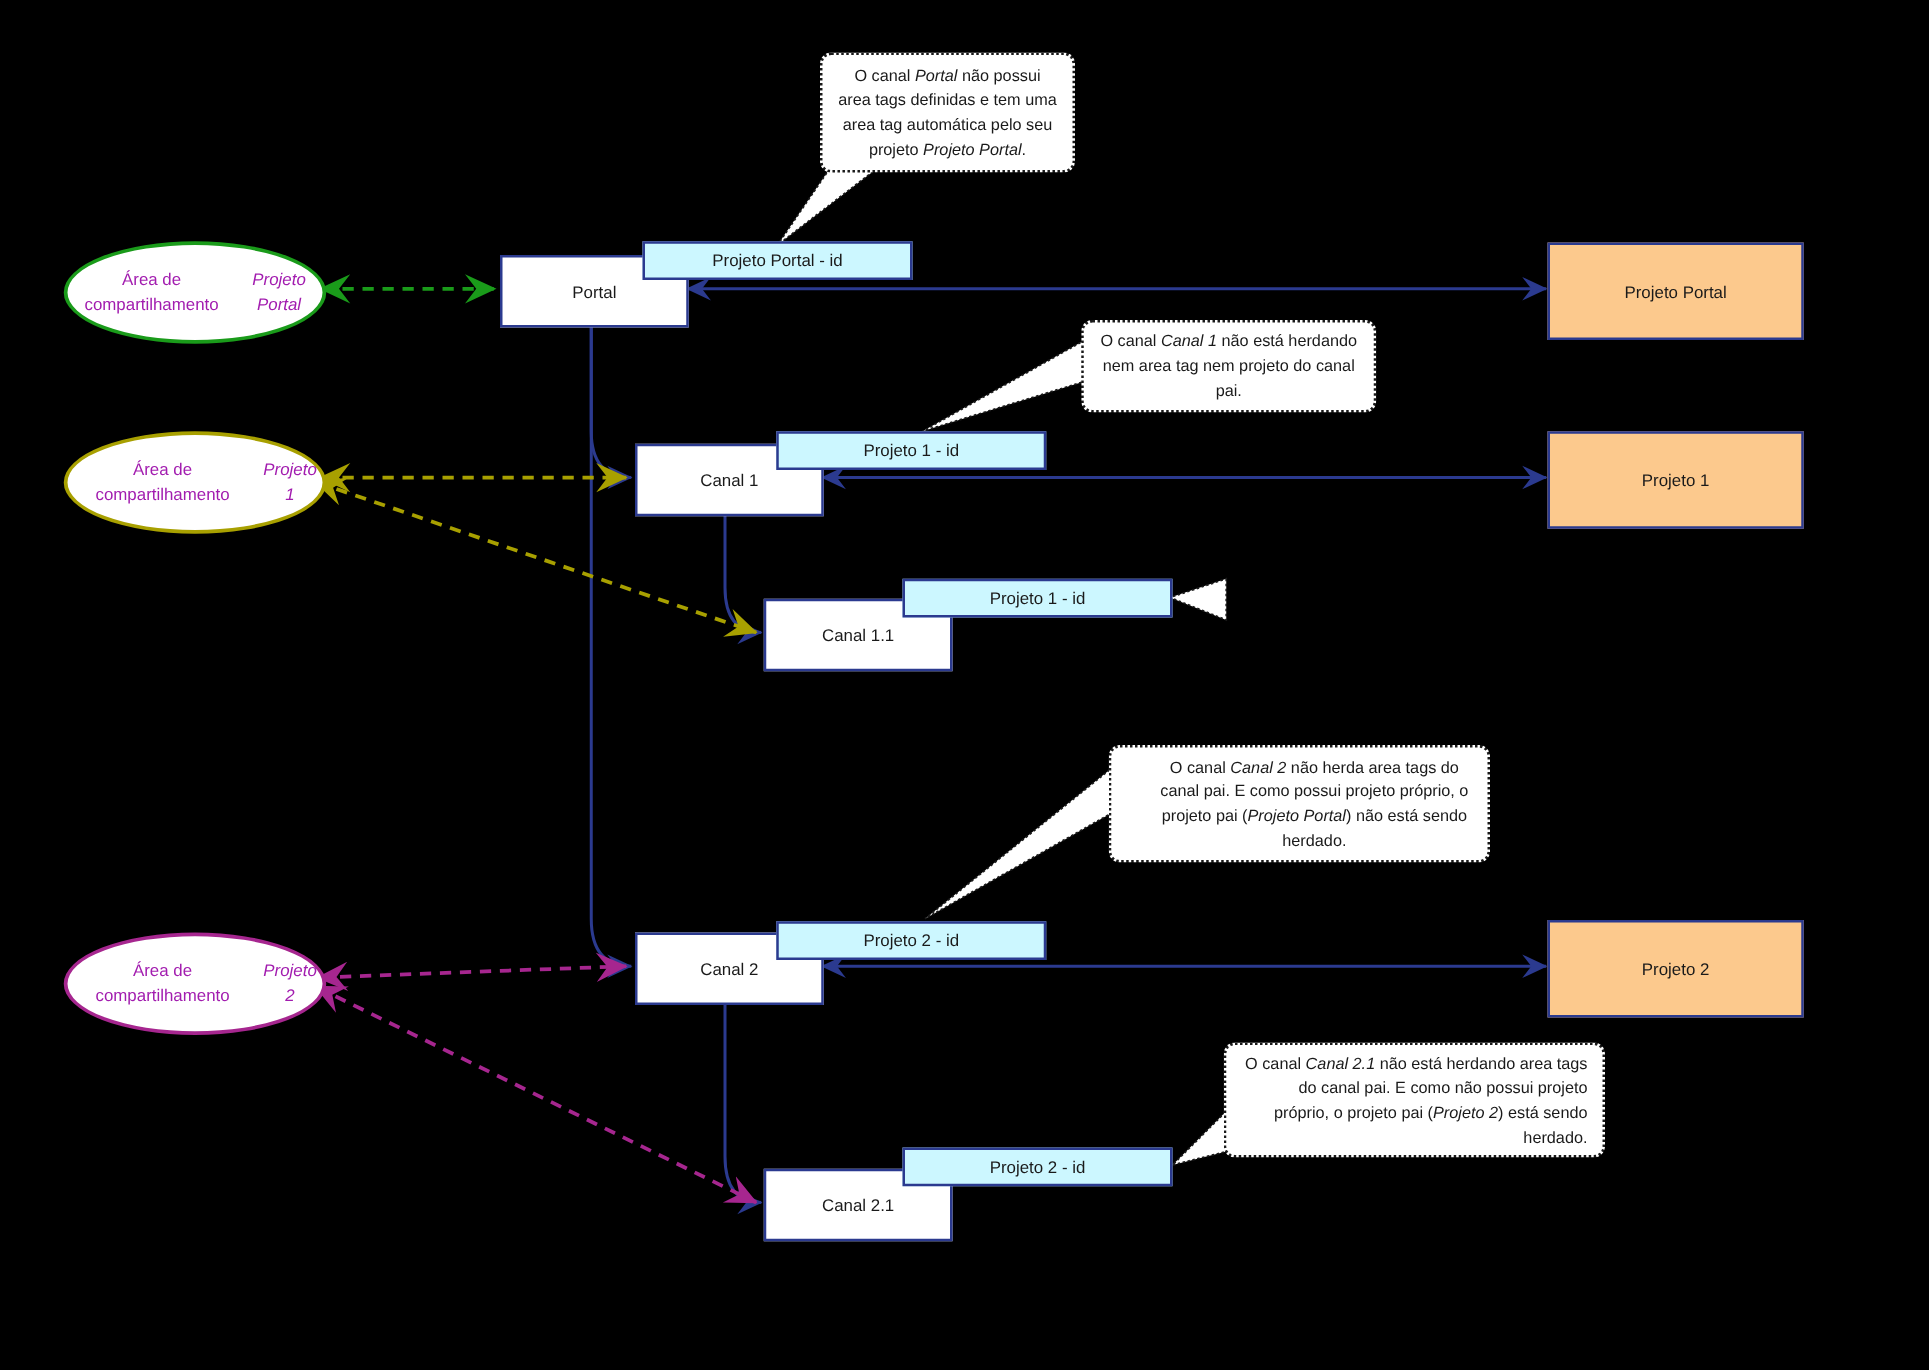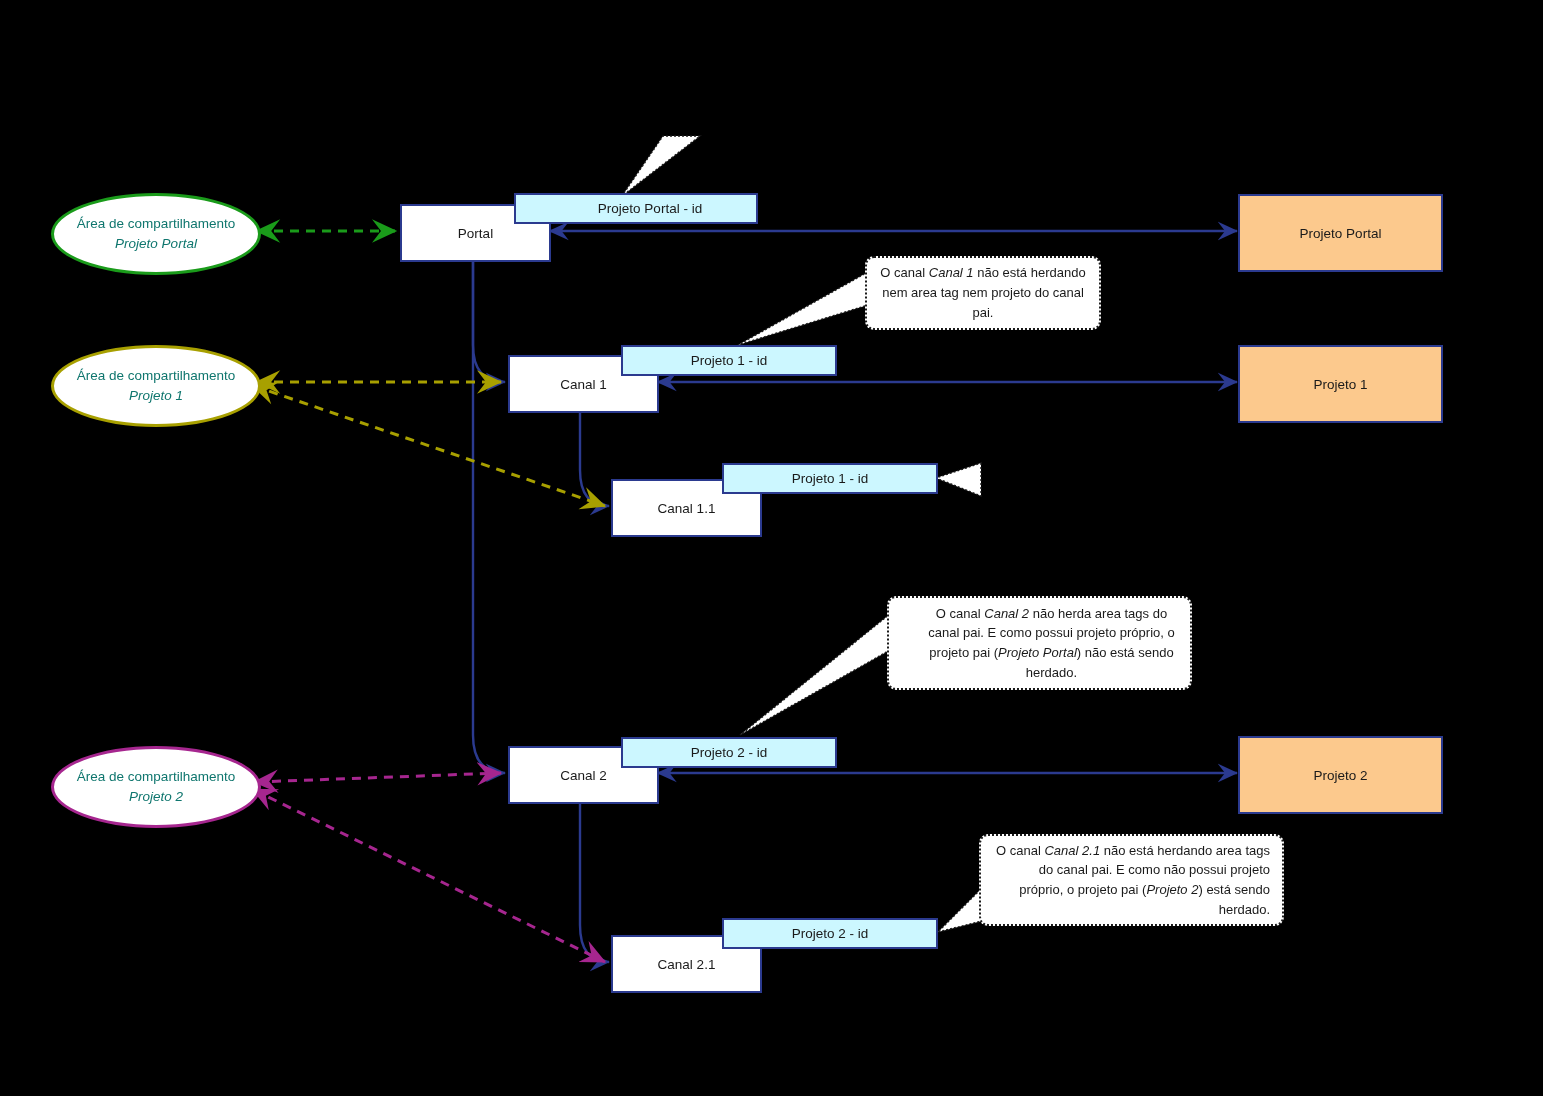--- a/index.html
+++ b/index.html
@@ -23,25 +23,25 @@
     height: 1096px;
     pointer-events: none;
   }
 
   
   .ellipse {
     position: absolute;
     background: #FFFFFF;
     border-radius: 50%;
     display: flex;
-    flex-direction: column;
+    flex-direction: row;
     align-items: center;
     justify-content: center;
     text-align: center;
-    color: #0f766e;
+    color: #a21caf;
     font-size: 13.5px;
     line-height: 1.5;
     z-index: 5;
   }
   .ellipse .l1 { font-style: normal; }
   .ellipse .l2 { font-style: italic; }
 
   
   .channel {
     position: absolute;
@@ -192,21 +192,21 @@
   </div>
 
   <div class="channel" style="left:508px; top:746px; width:147px; height:54px;">
     <span>Canal 2</span>
   </div>
 
   <div class="channel" style="left:611px; top:935px; width:147px; height:54px;">
     <span>Canal 2.1</span>
   </div>
 
-  <div class="badge" style="left:514px; top:193px; width:212px; height:27px;padding-left:28px;">
+  <div class="badge" style="left:514px; top:193px; width:212px; height:27px;">
     <span>Projeto Portal - id</span>
   </div>
 
   <div class="badge" style="left:621px; top:345px; width:212px; height:27px;">
     <span>Projeto 1 - id</span>
   </div>
 
   <div class="badge" style="left:722px; top:463px; width:212px; height:27px;">
     <span>Projeto 1 - id</span>
   </div>
@@ -224,20 +224,25 @@
   </div>
 
   <div class="project" style="left:1238px; top:345px; width:201px; height:74px;">
     <span>Projeto 1</span>
   </div>
 
   <div class="project" style="left:1238px; top:736px; width:201px; height:74px;">
     <span>Projeto 2</span>
   </div>
 
+  <div class="callout" style="left:656px; top:42px; width:204px; height:96px;">
+    <span>
+      <span>O canal </span><i>Portal</i><span> não possui area tags definidas e tem uma area tag automática pelo seu projeto </span><i>Projeto Portal</i><span>.</span>
+    </span>
+  </div>
 
   <div class="callout" style="left:865px; top:256px; width:236px; height:74px;">
     <span>
       <span>O canal </span><i>Canal 1</i><span> não está herdando nem area tag nem projeto do canal pai.</span>
     </span>
   </div>
 
 
   <div class="callout" style="left:887px; top:596px; width:305px; height:94px;padding-left:36px;">
     <span>

